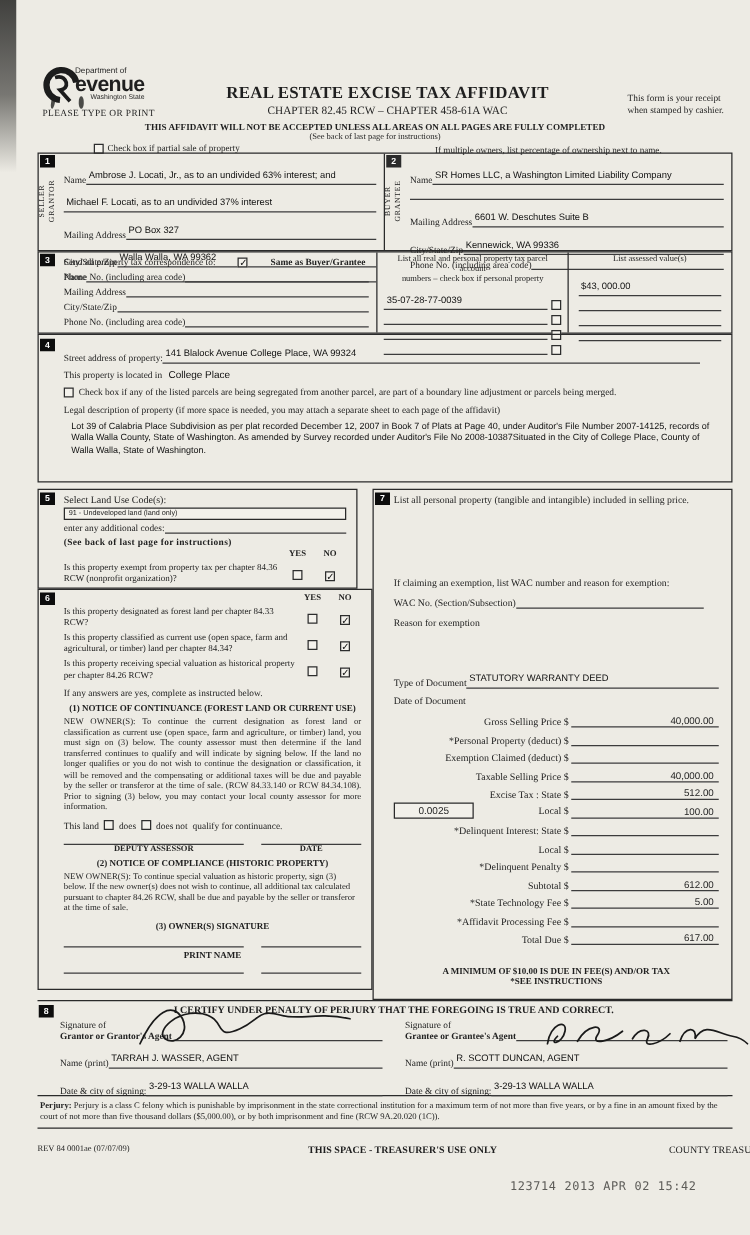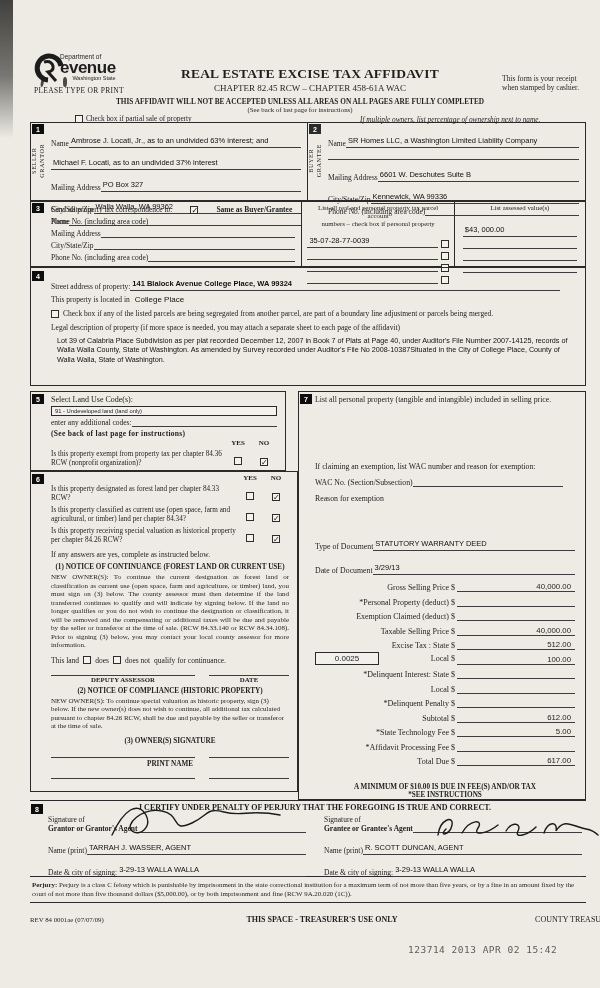--- a/index.html
+++ b/index.html
@@ -27,21 +27,21 @@
         font-size:6.2px; letter-spacing:.6px; text-align:center; line-height:1.25; color:#222; }
 
   
   .hdr-title { position:absolute; left:140px; top:66px; width:340px; text-align:center; }
   .hdr-title h1 { font-size:13.5px; letter-spacing:.2px; }
   .hdr-title .sub { font-size:9px; margin-top:1px; }
   .receipt { position:absolute; left:502px; top:74px; width:106px; font-size:7.5px; line-height:1.25; }
   .warn { position:absolute; left:0; top:97px; width:600px; text-align:center; font-size:7.3px; font-weight:bold; }
   .seeback { position:absolute; left:0; top:106px; width:600px; text-align:center; font-size:6.8px; }
   .partial { position:absolute; left:75px; top:114px; font-size:7.3px; display:flex; gap:3px; align-items:center; }
-  .multi { position:absolute; left:360px; top:115px; font-size:7.3px;font-style:italic; }
+  .multi { position:absolute; left:348px; top:115px; font-size:7.3px; }
 
   
   .mrow { display:flex; align-items:flex-end; height:14.5px; }
   .mlabel { width:142px; text-align:right; font-size:8px; padding-right:2px; flex:none; }
   .mlabel.withbox { display:flex; justify-content:space-between; align-items:center; }
   .ratebox { display:inline-block; border:1.5px solid #2a2a2a; width:64px; text-align:center;
         font-family:"Liberation Sans",sans-serif; font-size:8px; padding:1px 0; background:#f2f0ea; }
   .mfill { flex:1; border-bottom:1px solid #3c3c3c; text-align:right; font-family:"Liberation Sans",sans-serif; font-size:7.8px; padding-right:4px; }
 
   .ynhead { display:flex; justify-content:flex-end; font-size:7px; font-weight:bold; gap:0; }
@@ -221,21 +221,21 @@
       <div class="row">
           <span class="fill"></span>
         </div>
     </div>
   </div>
 
   <div class="box" style="left:30px;top:267px;width:556px;height:119px;padding:4px 8px 2px 20px;">
     <div class="badge" style="left:1px;top:3px;">4</div>
     <div class="row" style="margin-top:0;">
         <span class="lbl">Street address of property:</span>
-      <span class="fill" style="flex:0 0 430px;font-weight:bold;"><span class="val">141 Blalock Avenue College Place, WA 99324</span></span>
+      <span class="fill" style="flex:0 0 430px;"><span class="val">141 Blalock Avenue College Place, WA 99324</span></span>
       </div>
     <div class="row" style="margin-top:4px;">
         <span class="lbl">This property is located in</span>
       <span class="val" style="margin-left:5px;font-size:8px;">College Place</span>
       </div>
     <div class="row" style="margin-top:5px;align-items:center;gap:4px;">
         <span class="cb"></span>
       <span class="lbl">Check box if any of the listed parcels are being segregated from another parcel, are part of a boundary line adjustment or parcels being merged.</span>
       </div>
     <div class="lbl" style="margin-top:5px;">Legal description of property (if more space is needed, you may attach a separate sheet to each page of the affidavit)</div>
@@ -326,21 +326,20 @@
       <span class="fill" style="flex:0 0 150px;"></span>
       </div>
     <div class="lbl" style="font-size:7.8px;margin-top:7px;">Reason for exemption</div>
     <div style="height:26px;"></div>
     <div class="row">
         <span class="lbl" style="font-size:7.8px;">Type of Document</span>
       <span class="fill"><span class="val">STATUTORY WARRANTY DEED</span></span>
       </div>
     <div class="row" style="margin-top:5px;">
         <span class="lbl" style="font-size:7.8px;">Date of Document</span>
-      <span class="fill"><span class="val">3/29/13</span></span>
       </div>
     <div style="margin-top:3px;">
       <div class="mrow">
           <span class="mlabel">Gross Selling Price  $</span>
           <span class="mfill">40,000.00</span>
         </div>
       <div class="mrow">
           <span class="mlabel">*Personal Property (deduct)  $</span>
           <span class="mfill"></span>
         </div>

